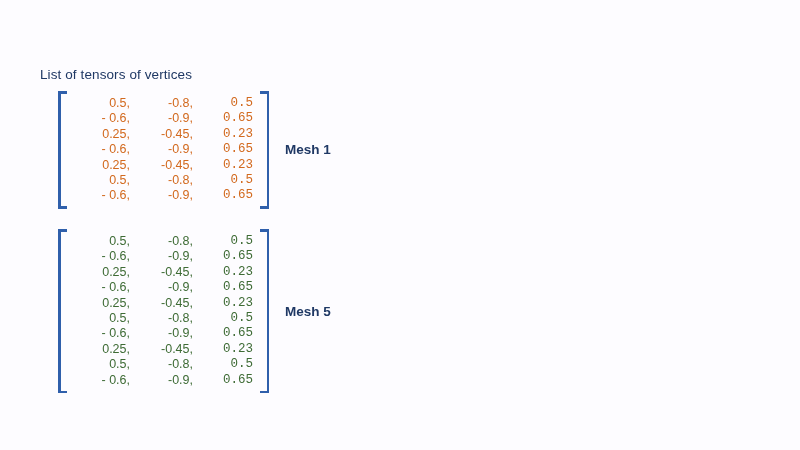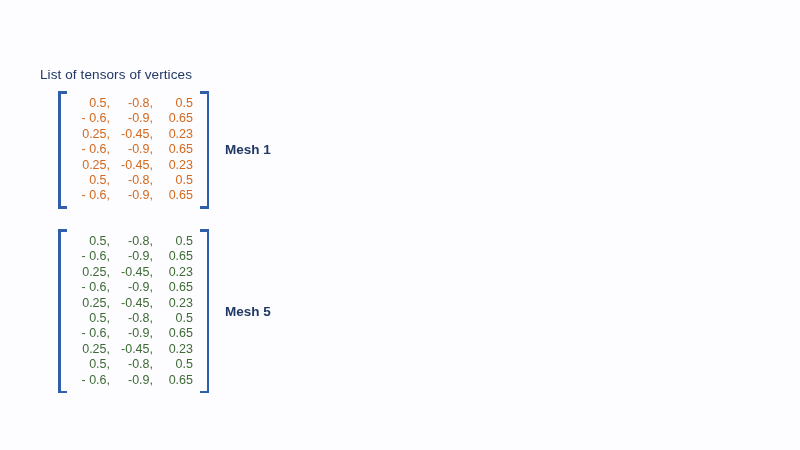--- a/index.html
+++ b/index.html
@@ -91,24 +91,25 @@
   .matrix-row {
     display: flex;
     font-size: 12.5px;
     line-height: 15.4px;
     white-space: pre;
   }
 
   .cell {
     text-align: right;
     white-space: pre;
+    margin-left: 20px;
   }
   .cell-0 { width: 36px; }
   .cell-1 { width: 43px; text-align: right; }
-  .cell-2 { width: 40px; }
+  .cell-2 { width: 40px; font-family: Liberation Mono, monospace; }
 
   .mesh-label {
     font-size: 13.5px;
     font-weight: bold;
     color: #1f3864;
     margin-left: 16px;
     white-space: nowrap;
   }
 </style>
 <style>.bracket-left::before,.bracket-right::before{background:#2f5fab;}</style></head>

